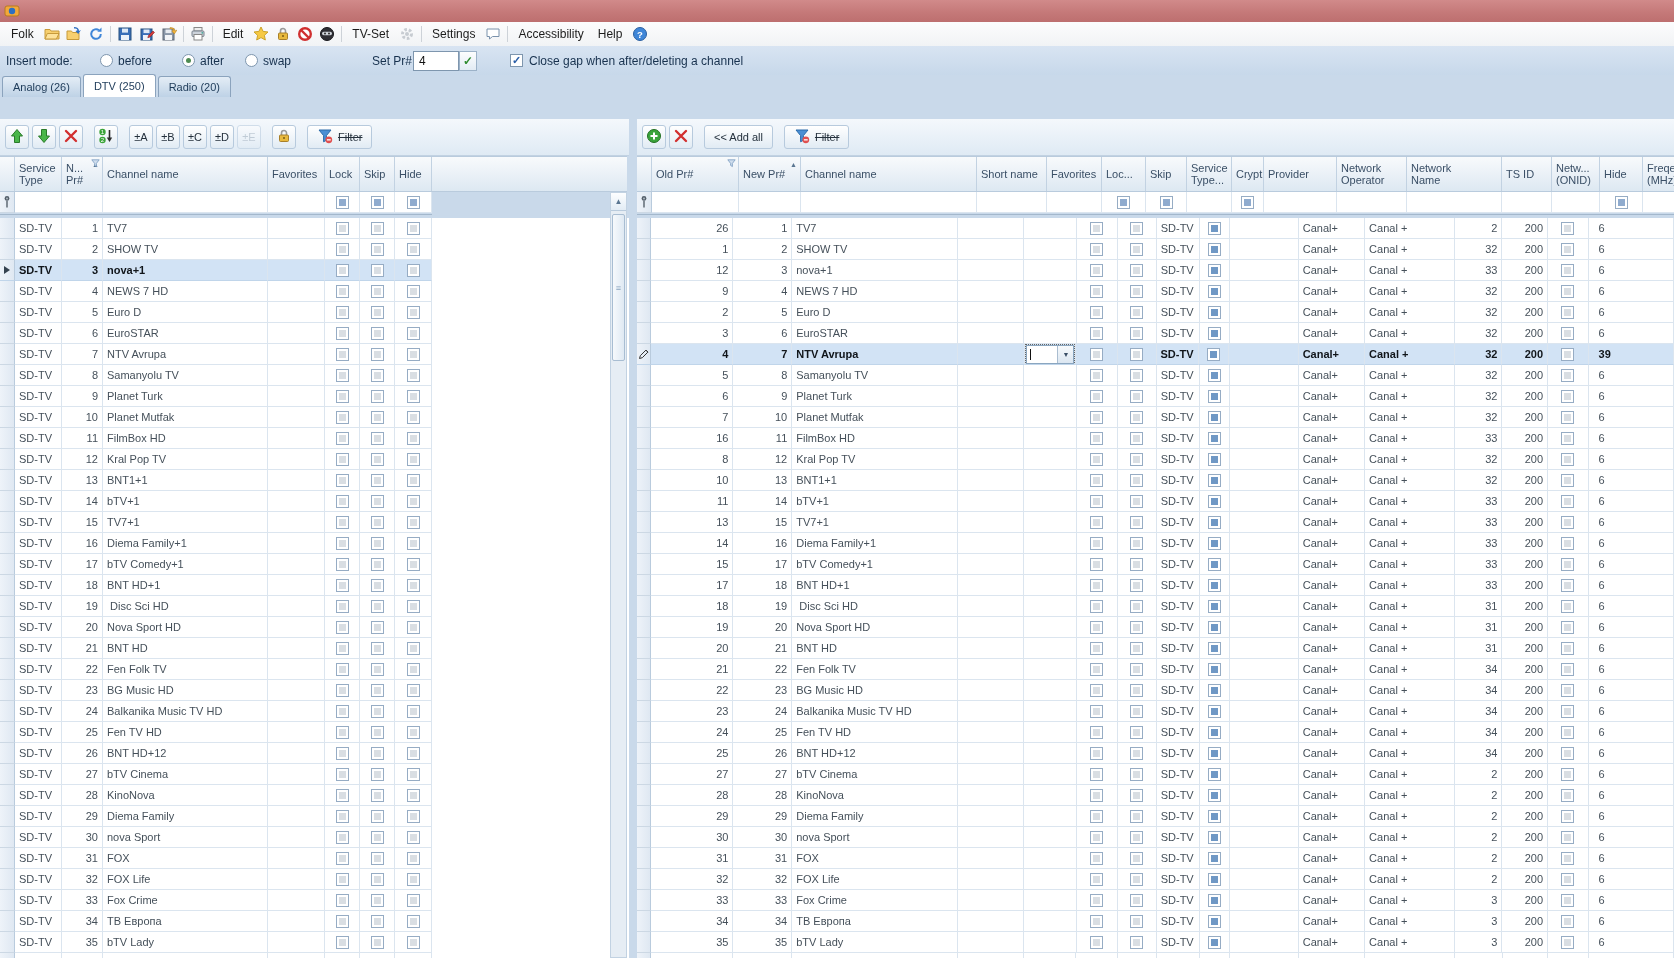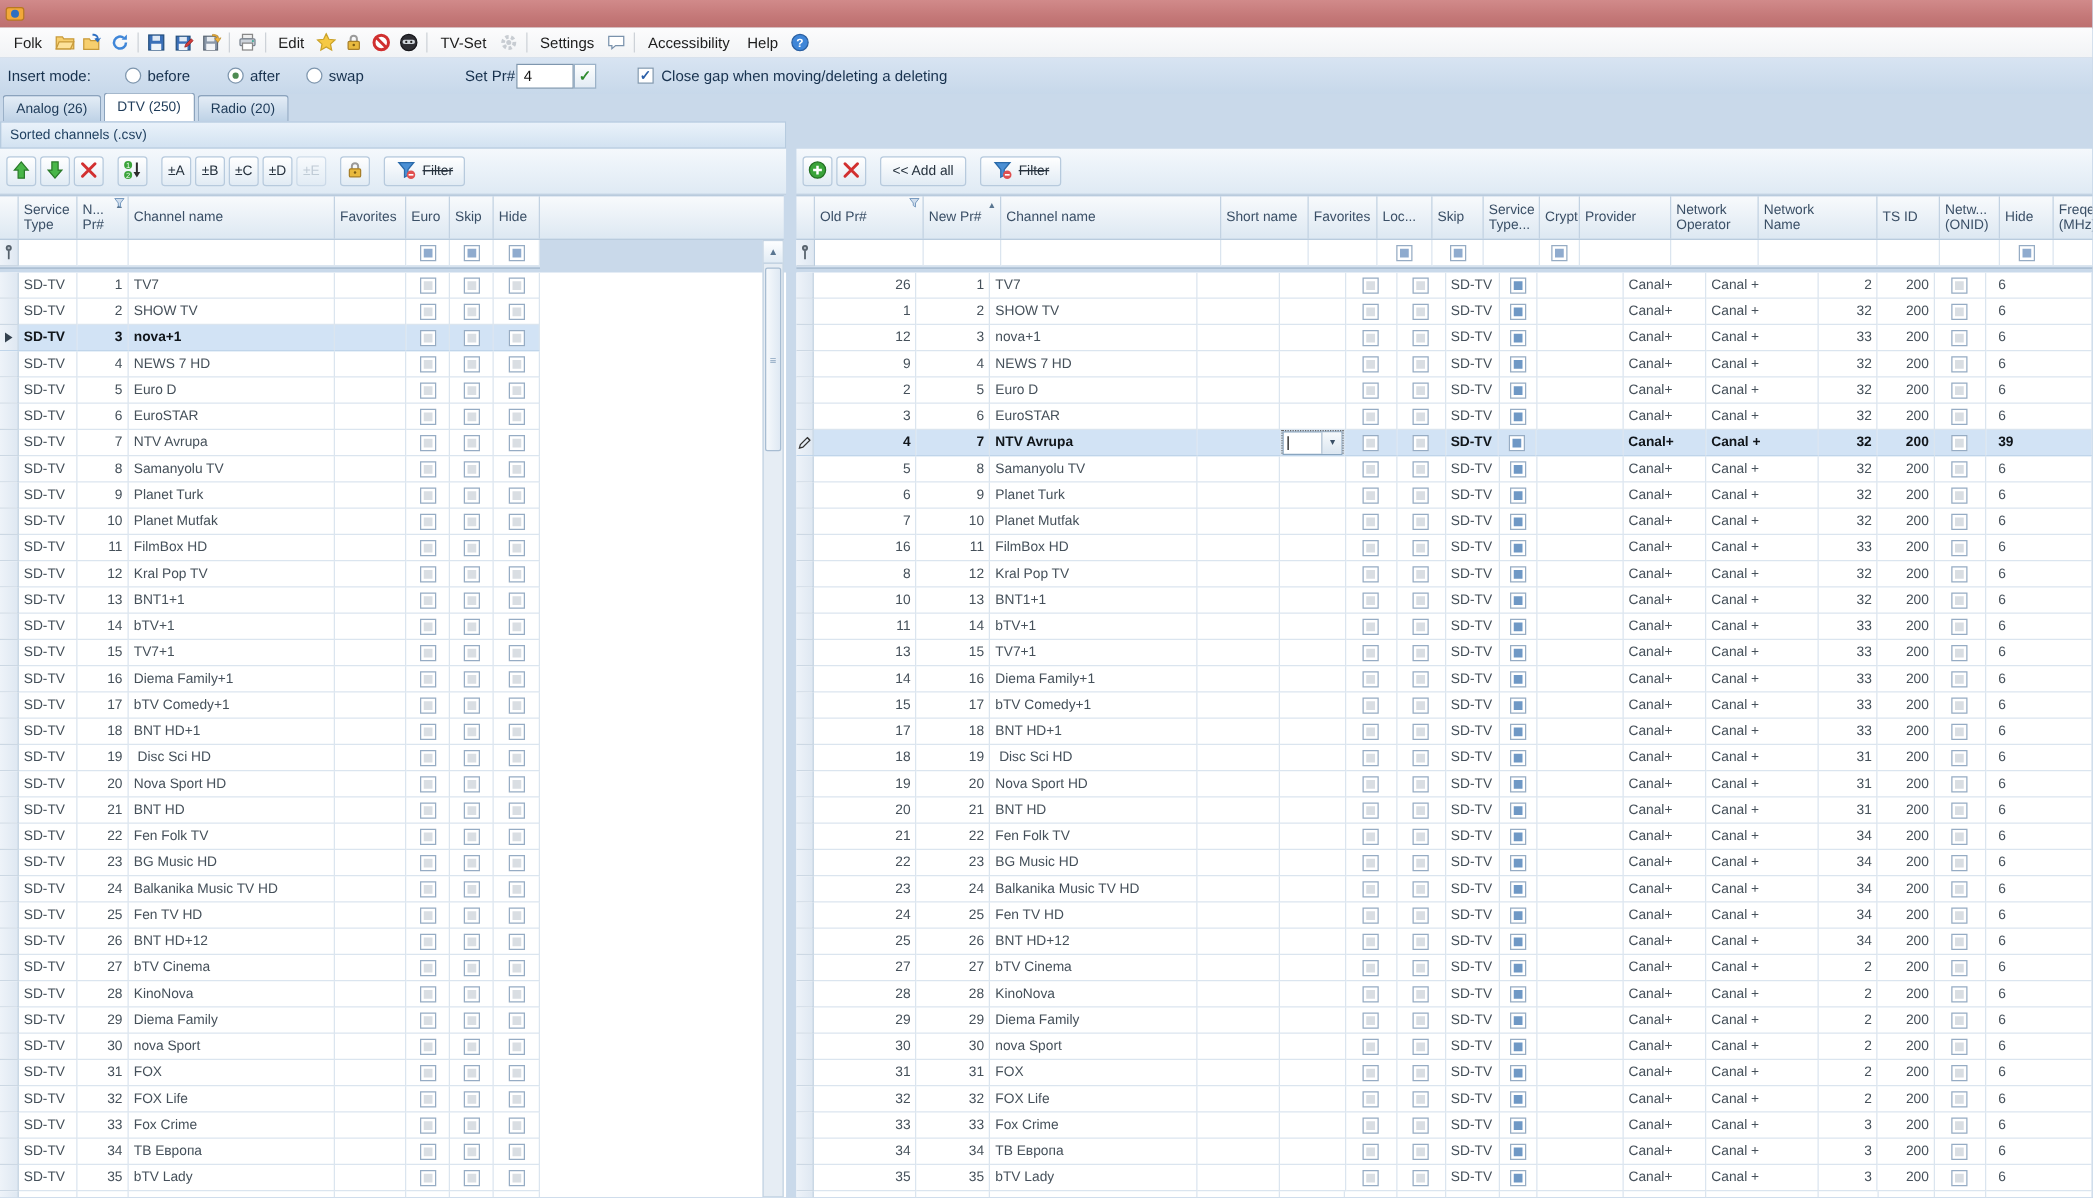--- a/index.html
+++ b/index.html
@@ -258,36 +258,33 @@
   <span class="abs" style="left:413px">
       <span class="prbox">
         <span>4</span>
       </span>
     </span>
   <span class="abs" style="left:459px">
       <span class="applybtn">✓</span>
     </span>
   <span class="abs" style="left:510px">
     <span class="cbx">✓</span>
-    <span>Close gap when moving/deleting a deleting</span>
+    <span>Close gap when after/deleting a channel</span>
   </span>
 </div>
 
 <div class="tabstrip" id="tabstrip">
     <div class="tab">Analog (26)</div>
     <div class="tab active">DTV (250)</div>
     <div class="tab">Radio (20)</div>
   </div>
 
 <div class="workspace">
 
   <div class="panel left" id="leftPanel">
-    <div class="pheader">
-      <span>Sorted channels (.csv)</span>
-    </div>
     <div class="ptoolbar" id="leftToolbar">
         <div class="tbtn">
           <span><svg viewBox="0 0 16 16">
               <path d="M8 1.5l5.5 6.5H10.5v6.5h-5V8H2.5z" fill="#49b649" stroke="#2a7a2a"></path>
             </svg></span>
         </div>
         <div class="tbtn">
           <span><svg viewBox="0 0 16 16">
               <path d="M8 14.5L2.5 8h3V1.5h5V8h3z" fill="#49b649" stroke="#2a7a2a"></path>
             </svg></span>
@@ -357,21 +354,21 @@
                 <path d="M.8.8h7.4L5.4 4.4v3.2L3.6 6.4V4.4z" fill="#cfdded" stroke="#7a9cc0" stroke-width=".8"></path>
               </svg></span>
           </div>
           <div class="hc" style="width: 165px;">
             <span class="hlbl">Channel name</span>
           </div>
           <div class="hc" style="width: 57px;">
             <span class="hlbl">Favorites</span>
           </div>
           <div class="hc" style="width: 35px;">
-            <span class="hlbl">Euro</span>
+            <span class="hlbl">Lock</span>
           </div>
           <div class="hc" style="width: 35px;">
             <span class="hlbl">Skip</span>
           </div>
           <div class="hc" style="width: 37px;">
             <span class="hlbl">Hide</span>
           </div>
           <div class="hc fill"></div>
         </div>
         <div class="frow">

